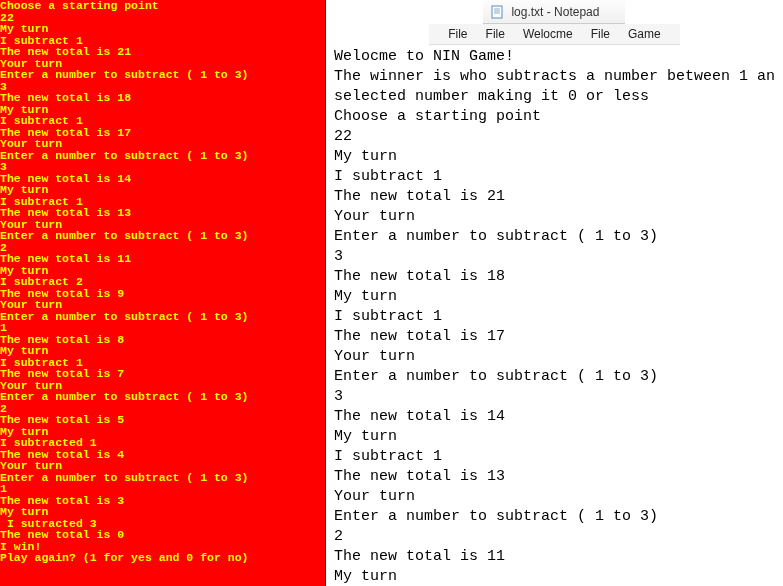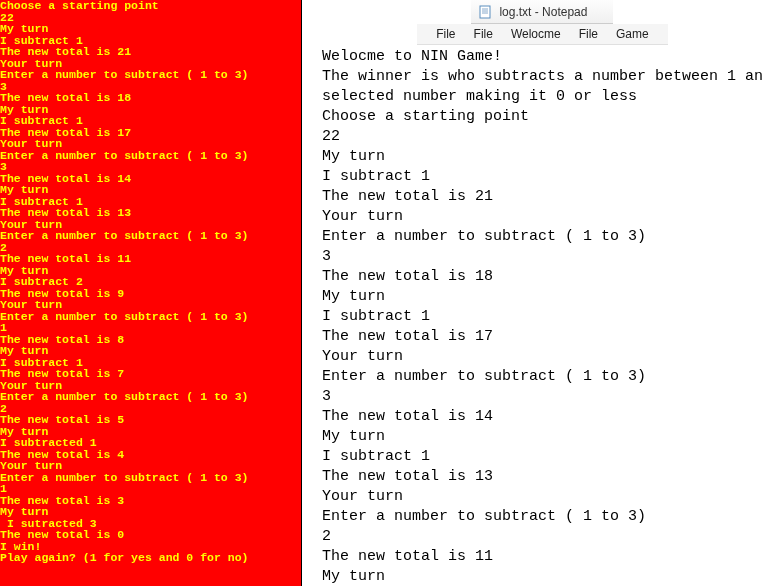--- a/index.html
+++ b/index.html
@@ -70,21 +70,21 @@
       font-size: 12px;
       color: #222;
       gap: 2px;
     }
     .menu-item {
       padding: 2px 8px;
       cursor: default;
     }
     .notepad-content {
       flex: 1;
-      padding: 2px 20px;
+      padding: 2px 8px;
       font-family: "Courier New", monospace;
       font-size: 15px;
       line-height: 20px;
       color: #000;
       overflow: hidden;
       white-space: pre;
     }
   </style>
 </head>
 <body>

